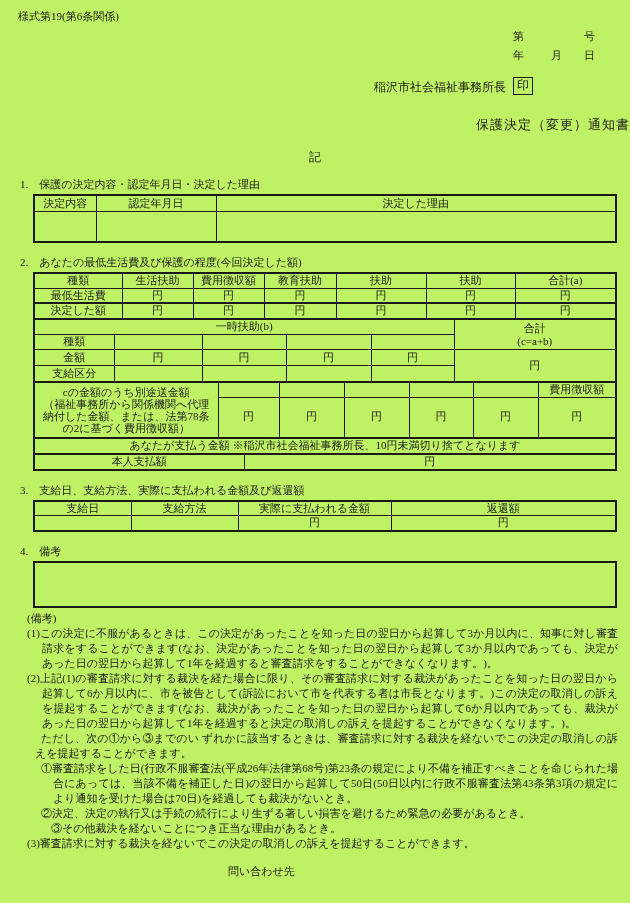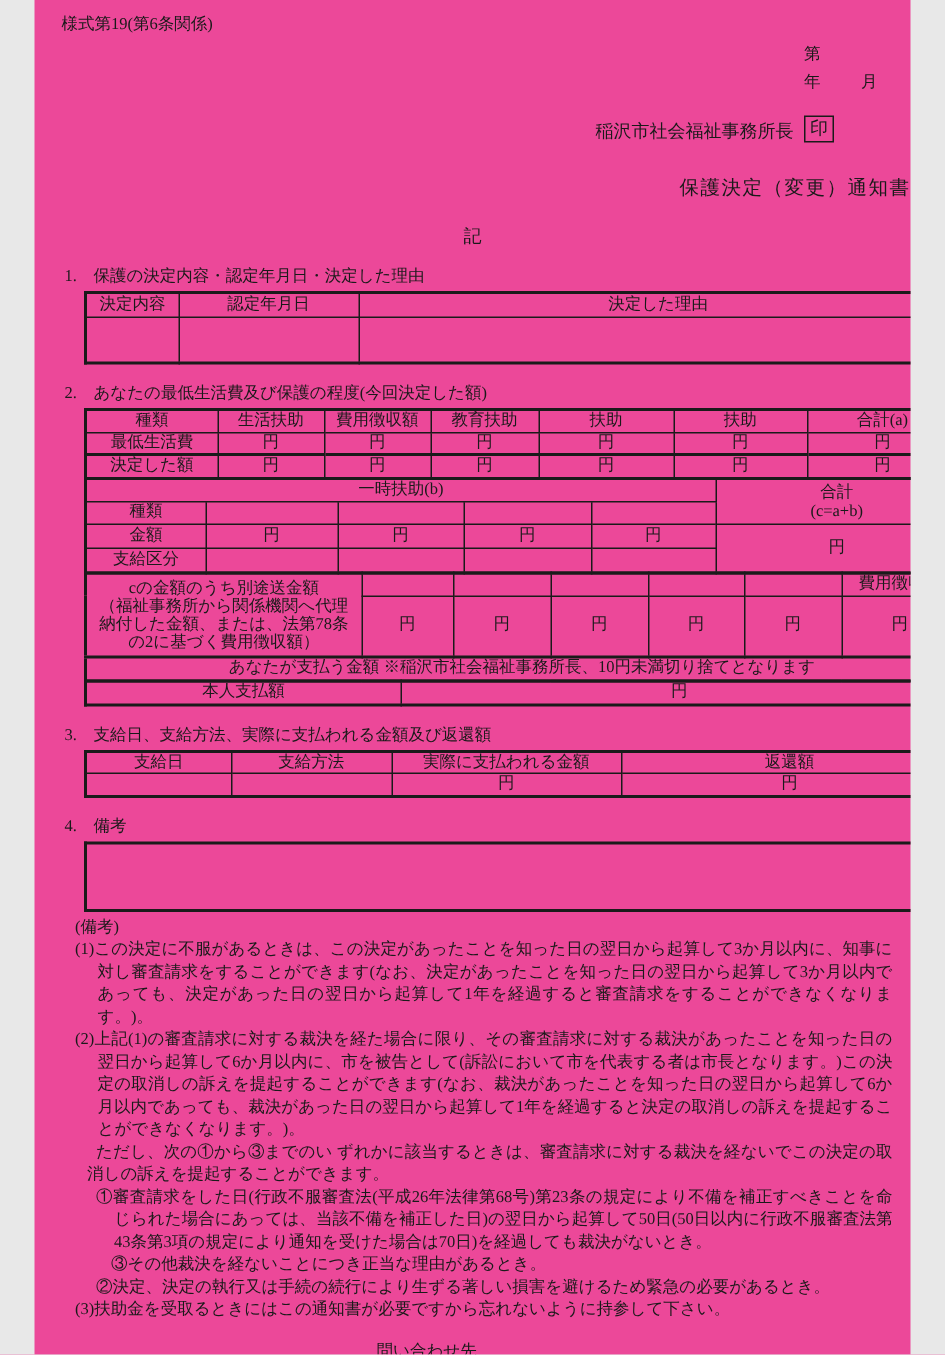--- a/index.html
+++ b/index.html
@@ -1,17 +1,17 @@
 <!DOCTYPE html>
 <html><head>
 <meta charset="utf-8">
 <style>
   html,body{margin:0;padding:0;background:#e8e8e8;}
   .page{
-    position:relative;width:584px;height:903px;margin:0 auto;background:#ec4899;
+    position:relative;width:630px;height:903px;margin:0 auto;background:#bef264;
     color:#1a1a1a;font-family:"Liberation Serif","DejaVu Serif",serif;
     font-size:11px;line-height:1.25;overflow:hidden;
   }
   .abs{position:absolute;white-space:nowrap;}
   .hdr{position:relative;height:108px;}
   .form-no{left:18px;top:10px;}
   .doc-dai{left:513px;top:30px;}
   .doc-go{left:584px;top:30px;}
   .dt-y{left:513px;top:49px;}
   .dt-m{left:551px;top:49px;}
@@ -261,23 +261,23 @@
     </tr>
   </tbody>
     </table>
 
   <div class="notes">
     <div class="note">(備考)</div>
     <div class="note l1"><span>(1)</span><span>この決定に不服があるときは、この決定があったことを知った日の翌日から起算して3か月以内に、知事に対し審査請求をすることができます(なお、決定があったことを知った日の翌日から起算して3か月以内であっても、決定があった日の翌日から起算して1年を経過すると審査請求をすることができなくなります。)。</span></div>
     <div class="note l1"><span>(2)</span><span>上記(1)の審査請求に対する裁決を経た場合に限り、その審査請求に対する裁決があったことを知った日の翌日から起算して6か月以内に、市を被告として(訴訟において市を代表する者は市長となります。)この決定の取消しの訴えを提起することができます(なお、裁決があったことを知った日の翌日から起算して6か月以内であっても、裁決があった日の翌日から起算して1年を経過すると決定の取消しの訴えを提起することができなくなります。)。</span></div>
     <div class="note l2">ただし、次の①から③までのい ずれかに該当するときは、審査請求に対する裁決を経ないでこの決定の取消しの訴えを提起することができます。</div>
     <div class="note l3"><span>①</span><span>審査請求をした日(行政不服審査法(平成26年法律第68号)第23条の規定により不備を補正すべきことを命じられた場合にあっては、当該不備を補正した日)の翌日から起算して50日(50日以内に行政不服審査法第43条第3項の規定により通知を受けた場合は70日)を経過しても裁決がないとき。</span></div>
+    <div class="note l3"><span>②</span><span>決定、決定の執行又は手続の続行により生ずる著しい損害を避けるため緊急の必要があるとき。</span></div>
     <div class="note l3b"><span>③</span><span>その他裁決を経ないことにつき正当な理由があるとき。</span></div>
-    <div class="note l3"><span>②</span><span>決定、決定の執行又は手続の続行により生ずる著しい損害を避けるため緊急の必要があるとき。</span></div>
-    <div class="note l1"><span>(3)</span><span>扶助金を受取るときにはこの通知書が必要ですから忘れないように持参して下さい。</span></div>
+    <div class="note l1"><span>(3)</span><span>審査請求に対する裁決を経ないでこの決定の取消しの訴えを提起することができます。</span></div>
   </div>
 
   <div class="contact">
     <div>問い合わせ先</div>
 
   </div>
 
 </div>
 
 </body></html>

